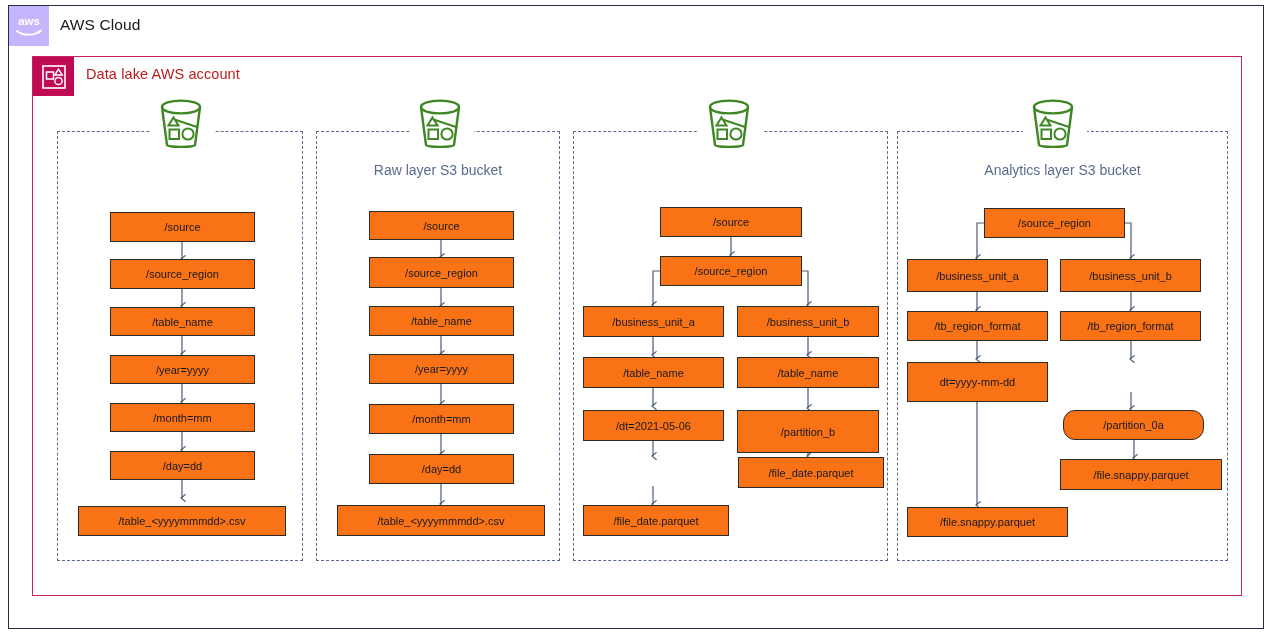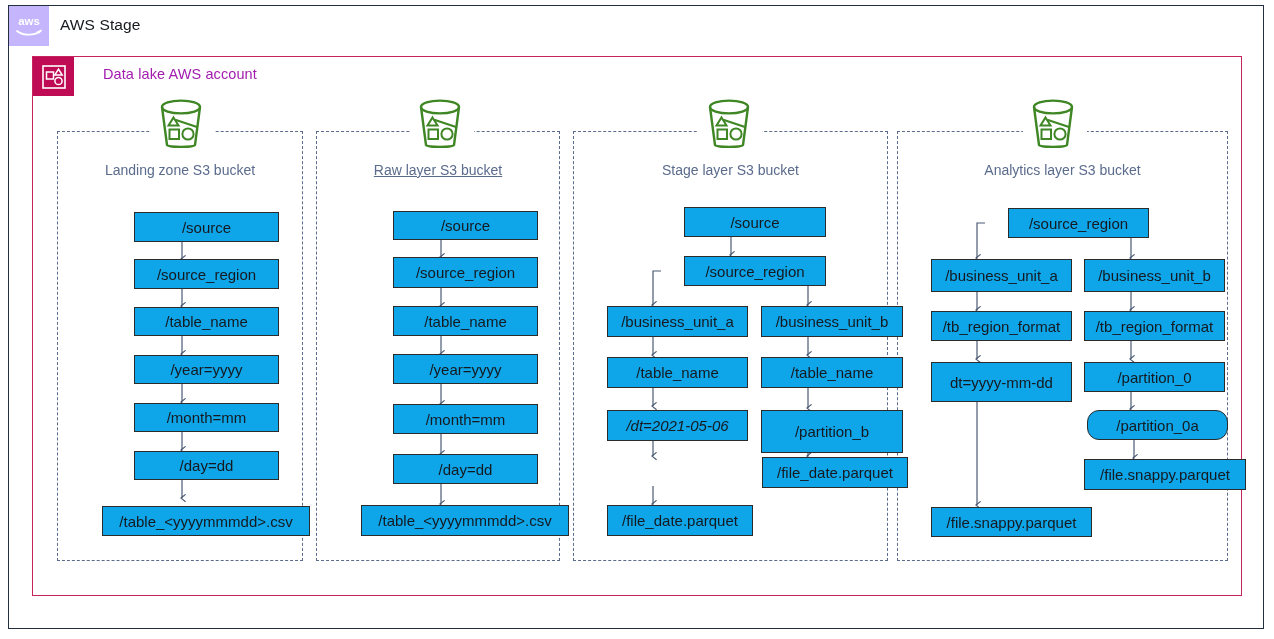--- a/index.html
+++ b/index.html
@@ -55,23 +55,22 @@
     position: absolute;
     left: 33px; top: 57px;
     width: 41px; height: 39px;
     background: #BF0B54;
     display: flex; align-items: center; justify-content: center;
   }
   .account-title {
     position: absolute;
     left: 86px; top: 66px;
     font-size: 14.5px;
-    color: #a21caf;
+    color: #b91c1c;
     letter-spacing: 0.1px;
-    margin-left: 17px;
   }
 
   
   .bucket-group {
     position: absolute;
     border: 1.4px dashed #5A6B8C;
     box-sizing: border-box;
     background: transparent;
   }
   .bucket-icon {
@@ -92,29 +91,28 @@
     white-space: nowrap;
     text-align: center;
     z-index: 6;
   }
 
   
   .node {
     position: absolute;
     border: 1.1px solid #2B2B2B;
     box-sizing: border-box;
-    background: #0ea5e9;
+    background: #f97316;
     display: flex;
     align-items: center;
     justify-content: center;
-    font-size: 15px;
+    font-size: 11px;
     color: #16191F;
     white-space: nowrap;
     z-index: 3;
-    margin-left: 24px;
   }
 
   
   .connectors {
     position: absolute;
     left: 0; top: 0;
     width: 1274px; height: 639px;
     z-index: 2;
     pointer-events: none;
   }
@@ -127,21 +125,21 @@
   <div class="cloud-frame"></div>
 
   <div class="cloud-badge">
     <svg width="30" height="26" viewBox="0 0 30 26" aria-hidden="true">
       <text x="15" y="12" text-anchor="middle" fill="#ffffff" font-family="Liberation Sans, sans-serif" font-size="11.5" font-weight="bold">aws</text>
       <path d="M3 18 C 9 23, 21 23, 27 17.5" stroke="#ffffff" stroke-width="1.8" fill="none" stroke-linecap="round"></path>
       <path d="M27 17.5 L 22.5 18.2 L 25.6 20.6 Z" fill="#ffffff"></path>
     </svg>
   </div>
 
-  <div class="cloud-title">AWS Stage</div>
+  <div class="cloud-title">AWS Cloud</div>
 
   <div class="account-frame"></div>
 
   <div class="account-badge">
     <svg width="26" height="26" viewBox="0 0 26 26" aria-hidden="true">
       <rect x="2" y="2" width="22" height="22" fill="none" stroke="#ffffff" stroke-width="1.6"></rect>
       <rect x="5.5" y="8" width="7" height="7" fill="none" stroke="#ffffff" stroke-width="1.5"></rect>
       <path d="M17.5 5.2 L 21.2 11 L 13.8 11 Z" fill="none" stroke="#ffffff" stroke-width="1.5"></path>
       <circle cx="17.5" cy="17" r="3.6" fill="none" stroke="#ffffff" stroke-width="1.5"></circle>
     </svg>
@@ -206,21 +204,20 @@
   <div class="bucket-icon" style="left:152px; top:96px;">
     <svg width="58" height="58" viewBox="0 0 58 58">
       <path d="M10 11 L15 49 C15 51.5, 43 51.5, 43 49 L48 11" fill="none" stroke="#3F8624" stroke-width="2.4" stroke-linejoin="round"></path>
       <ellipse cx="29" cy="11" rx="19" ry="6.4" fill="none" stroke="#3F8624" stroke-width="2.4"></ellipse>
       <path d="M21.5 21.5 L26.5 29.5 L16.5 29.5 Z" fill="none" stroke="#3F8624" stroke-width="2"></path>
       <rect x="17.5" y="33.5" width="9.5" height="9.5" fill="none" stroke="#3F8624" stroke-width="2"></rect>
       <circle cx="36" cy="38" r="5.6" fill="none" stroke="#3F8624" stroke-width="2"></circle>
       <line x1="24" y1="24" x2="45" y2="31" stroke="#3F8624" stroke-width="2" stroke-linecap="round"></line>
     </svg>
   </div>
-  <div class="bucket-label" style="left:57px; top:162px; width:246px;">Landing zone  S3 bucket</div>
 
   <div class="node" style="left:110px; top:212px; width:145px; height:30px;">/source</div>
   <div class="node" style="left:110px; top:259px; width:145px; height:30px;">/source_region</div>
   <div class="node" style="left:110px; top:307px; width:145px; height:29px;">/table_name</div>
   <div class="node" style="left:110px; top:355px; width:145px; height:29px;">/year=yyyy</div>
   <div class="node" style="left:110px; top:403px; width:145px; height:29px;">/month=mm</div>
   <div class="node" style="left:110px; top:451px; width:145px; height:29px;">/day=dd</div>
   <div class="node" style="left:78px; top:506px; width:208px; height:30px;">/table_&lt;yyyymmmdd&gt;.csv</div>
 
   <div class="bucket-group" style="left:316px; top:131px; width:244px; height:430px;"></div>
@@ -228,21 +225,21 @@
   <div class="bucket-icon" style="left:411px; top:96px;">
     <svg width="58" height="58" viewBox="0 0 58 58">
       <path d="M10 11 L15 49 C15 51.5, 43 51.5, 43 49 L48 11" fill="none" stroke="#3F8624" stroke-width="2.4" stroke-linejoin="round"></path>
       <ellipse cx="29" cy="11" rx="19" ry="6.4" fill="none" stroke="#3F8624" stroke-width="2.4"></ellipse>
       <path d="M21.5 21.5 L26.5 29.5 L16.5 29.5 Z" fill="none" stroke="#3F8624" stroke-width="2"></path>
       <rect x="17.5" y="33.5" width="9.5" height="9.5" fill="none" stroke="#3F8624" stroke-width="2"></rect>
       <circle cx="36" cy="38" r="5.6" fill="none" stroke="#3F8624" stroke-width="2"></circle>
       <line x1="24" y1="24" x2="45" y2="31" stroke="#3F8624" stroke-width="2" stroke-linecap="round"></line>
     </svg>
   </div>
-  <div class="bucket-label" style="left:316px; top:162px; width:244px;text-decoration:underline;">Raw layer  S3 bucket</div>
+  <div class="bucket-label" style="left:316px; top:162px; width:244px;">Raw layer  S3 bucket</div>
 
   <div class="node" style="left:369px; top:211px; width:145px; height:29px;">/source</div>
   <div class="node" style="left:369px; top:257px; width:145px; height:31px;">/source_region</div>
   <div class="node" style="left:369px; top:306px; width:145px; height:30px;">/table_name</div>
   <div class="node" style="left:369px; top:354px; width:145px; height:30px;">/year=yyyy</div>
   <div class="node" style="left:369px; top:404px; width:145px; height:30px;">/month=mm</div>
   <div class="node" style="left:369px; top:454px; width:145px; height:30px;">/day=dd</div>
   <div class="node" style="left:337px; top:505px; width:208px; height:31px;">/table_&lt;yyyymmmdd&gt;.csv</div>
 
   <div class="bucket-group" style="left:573px; top:131px; width:315px; height:430px;"></div>
@@ -250,28 +247,27 @@
   <div class="bucket-icon" style="left:700px; top:96px;">
     <svg width="58" height="58" viewBox="0 0 58 58">
       <path d="M10 11 L15 49 C15 51.5, 43 51.5, 43 49 L48 11" fill="none" stroke="#3F8624" stroke-width="2.4" stroke-linejoin="round"></path>
       <ellipse cx="29" cy="11" rx="19" ry="6.4" fill="none" stroke="#3F8624" stroke-width="2.4"></ellipse>
       <path d="M21.5 21.5 L26.5 29.5 L16.5 29.5 Z" fill="none" stroke="#3F8624" stroke-width="2"></path>
       <rect x="17.5" y="33.5" width="9.5" height="9.5" fill="none" stroke="#3F8624" stroke-width="2"></rect>
       <circle cx="36" cy="38" r="5.6" fill="none" stroke="#3F8624" stroke-width="2"></circle>
       <line x1="24" y1="24" x2="45" y2="31" stroke="#3F8624" stroke-width="2" stroke-linecap="round"></line>
     </svg>
   </div>
-  <div class="bucket-label" style="left:573px; top:162px; width:315px;">Stage layer  S3 bucket</div>
 
   <div class="node" style="left:660px; top:207px; width:142px; height:30px;">/source</div>
   <div class="node" style="left:660px; top:256px; width:142px; height:30px;">/source_region</div>
 
   <div class="node" style="left:583px; top:306px; width:141px; height:31px;">/business_unit_a</div>
   <div class="node" style="left:583px; top:357px; width:141px; height:31px;">/table_name</div>
-  <div class="node" style="left:583px; top:410px; width:141px; height:31px;font-style:italic;">/dt=2021-05-06</div>
+  <div class="node" style="left:583px; top:410px; width:141px; height:31px;">/dt=2021-05-06</div>
   <div class="node" style="left:583px; top:505px; width:146px; height:31px;">/file_date.parquet</div>
 
   <div class="node" style="left:737px; top:306px; width:142px; height:31px;">/business_unit_b</div>
   <div class="node" style="left:737px; top:357px; width:142px; height:31px;">/table_name</div>
   <div class="node" style="left:737px; top:410px; width:142px; height:43px;">/partition_b</div>
   <div class="node" style="left:738px; top:457px; width:146px; height:31px;">/file_date.parquet</div>
 
   <div class="bucket-group" style="left:897px; top:131px; width:331px; height:430px;"></div>
   <div class="bucket-icon-mask" style="left:1023px; top:125px;"></div>
   <div class="bucket-icon" style="left:1024px; top:96px;">
@@ -288,17 +284,16 @@
 
   <div class="node" style="left:984px; top:208px; width:141px; height:30px;">/source_region</div>
 
   <div class="node" style="left:907px; top:259px; width:141px; height:33px;">/business_unit_a</div>
   <div class="node" style="left:907px; top:311px; width:141px; height:30px;">/tb_region_format</div>
   <div class="node" style="left:907px; top:362px; width:141px; height:40px;">dt=yyyy-mm-dd</div>
   <div class="node" style="left:907px; top:507px; width:161px; height:30px;">/file.snappy.parquet</div>
 
   <div class="node" style="left:1060px; top:259px; width:141px; height:33px;">/business_unit_b</div>
   <div class="node" style="left:1060px; top:311px; width:141px; height:30px;">/tb_region_format</div>
-  <div class="node" style="left:1060px; top:362px; width:141px; height:30px;">/partition_0</div>
   <div class="node" style="left:1063px; top:410px; width:141px; height:30px;border-radius:12px;">/partition_0a</div>
   <div class="node" style="left:1060px; top:459px; width:162px; height:31px;">/file.snappy.parquet</div>
 
 </div>
 
 </body></html>

